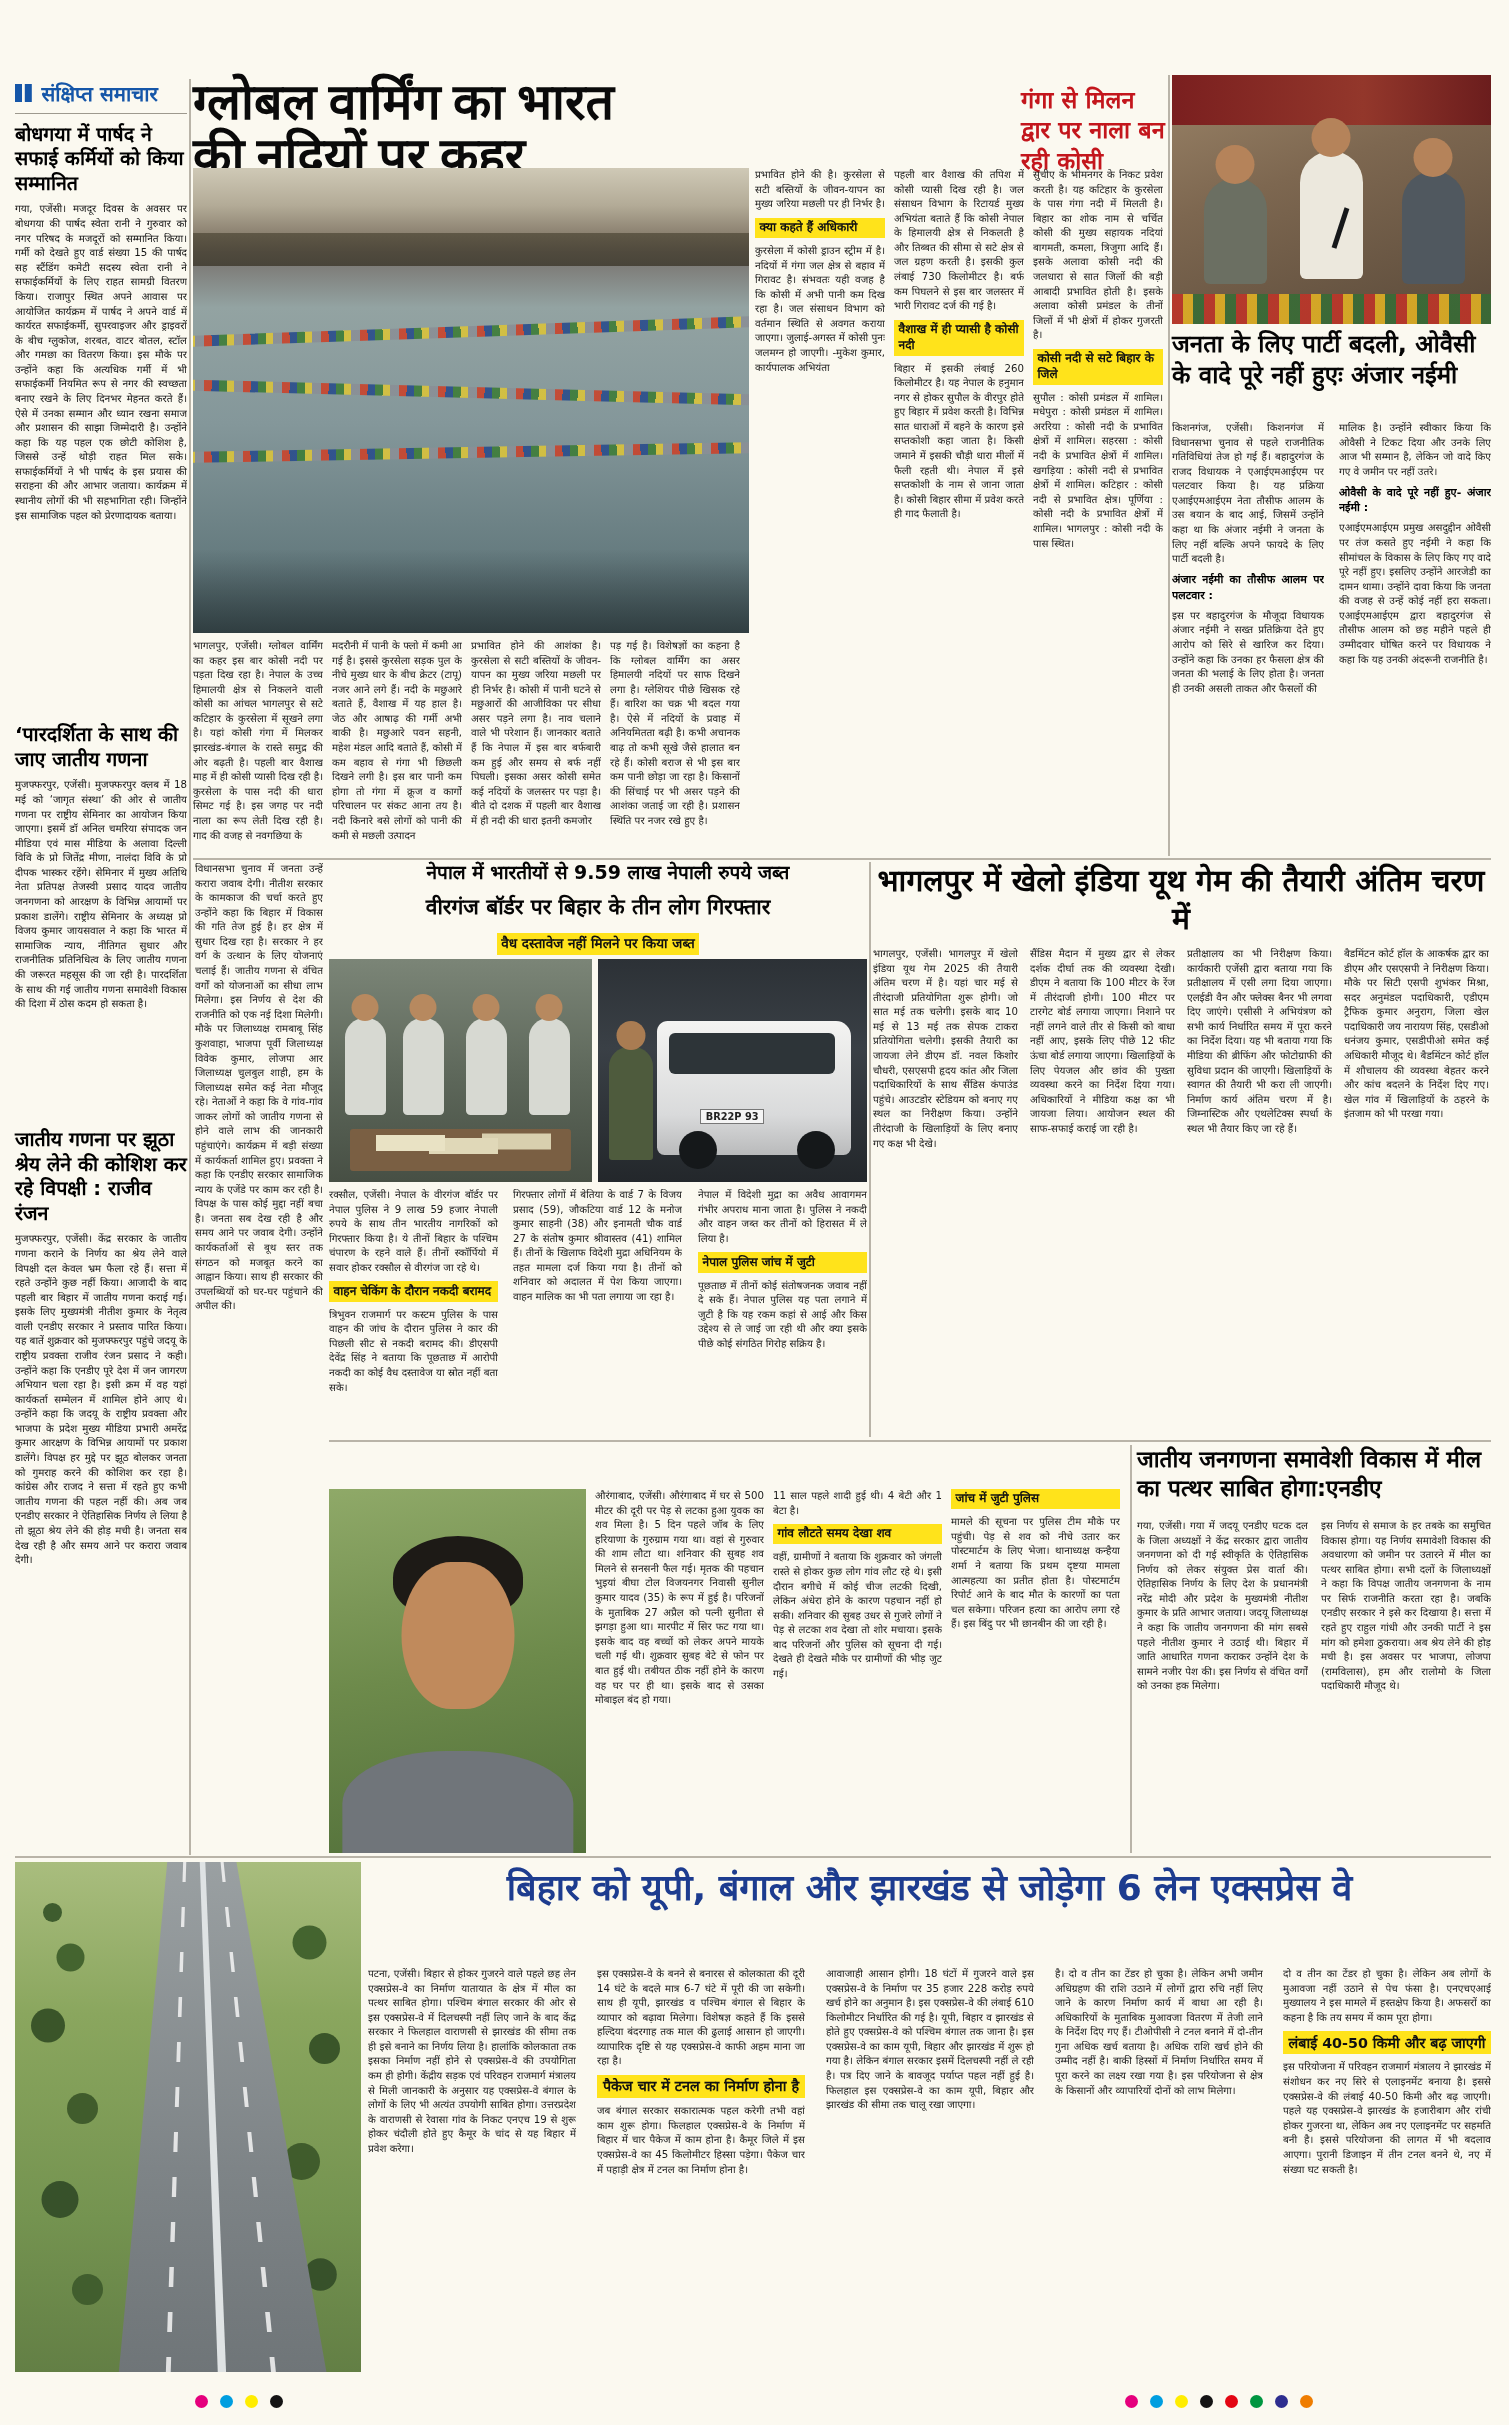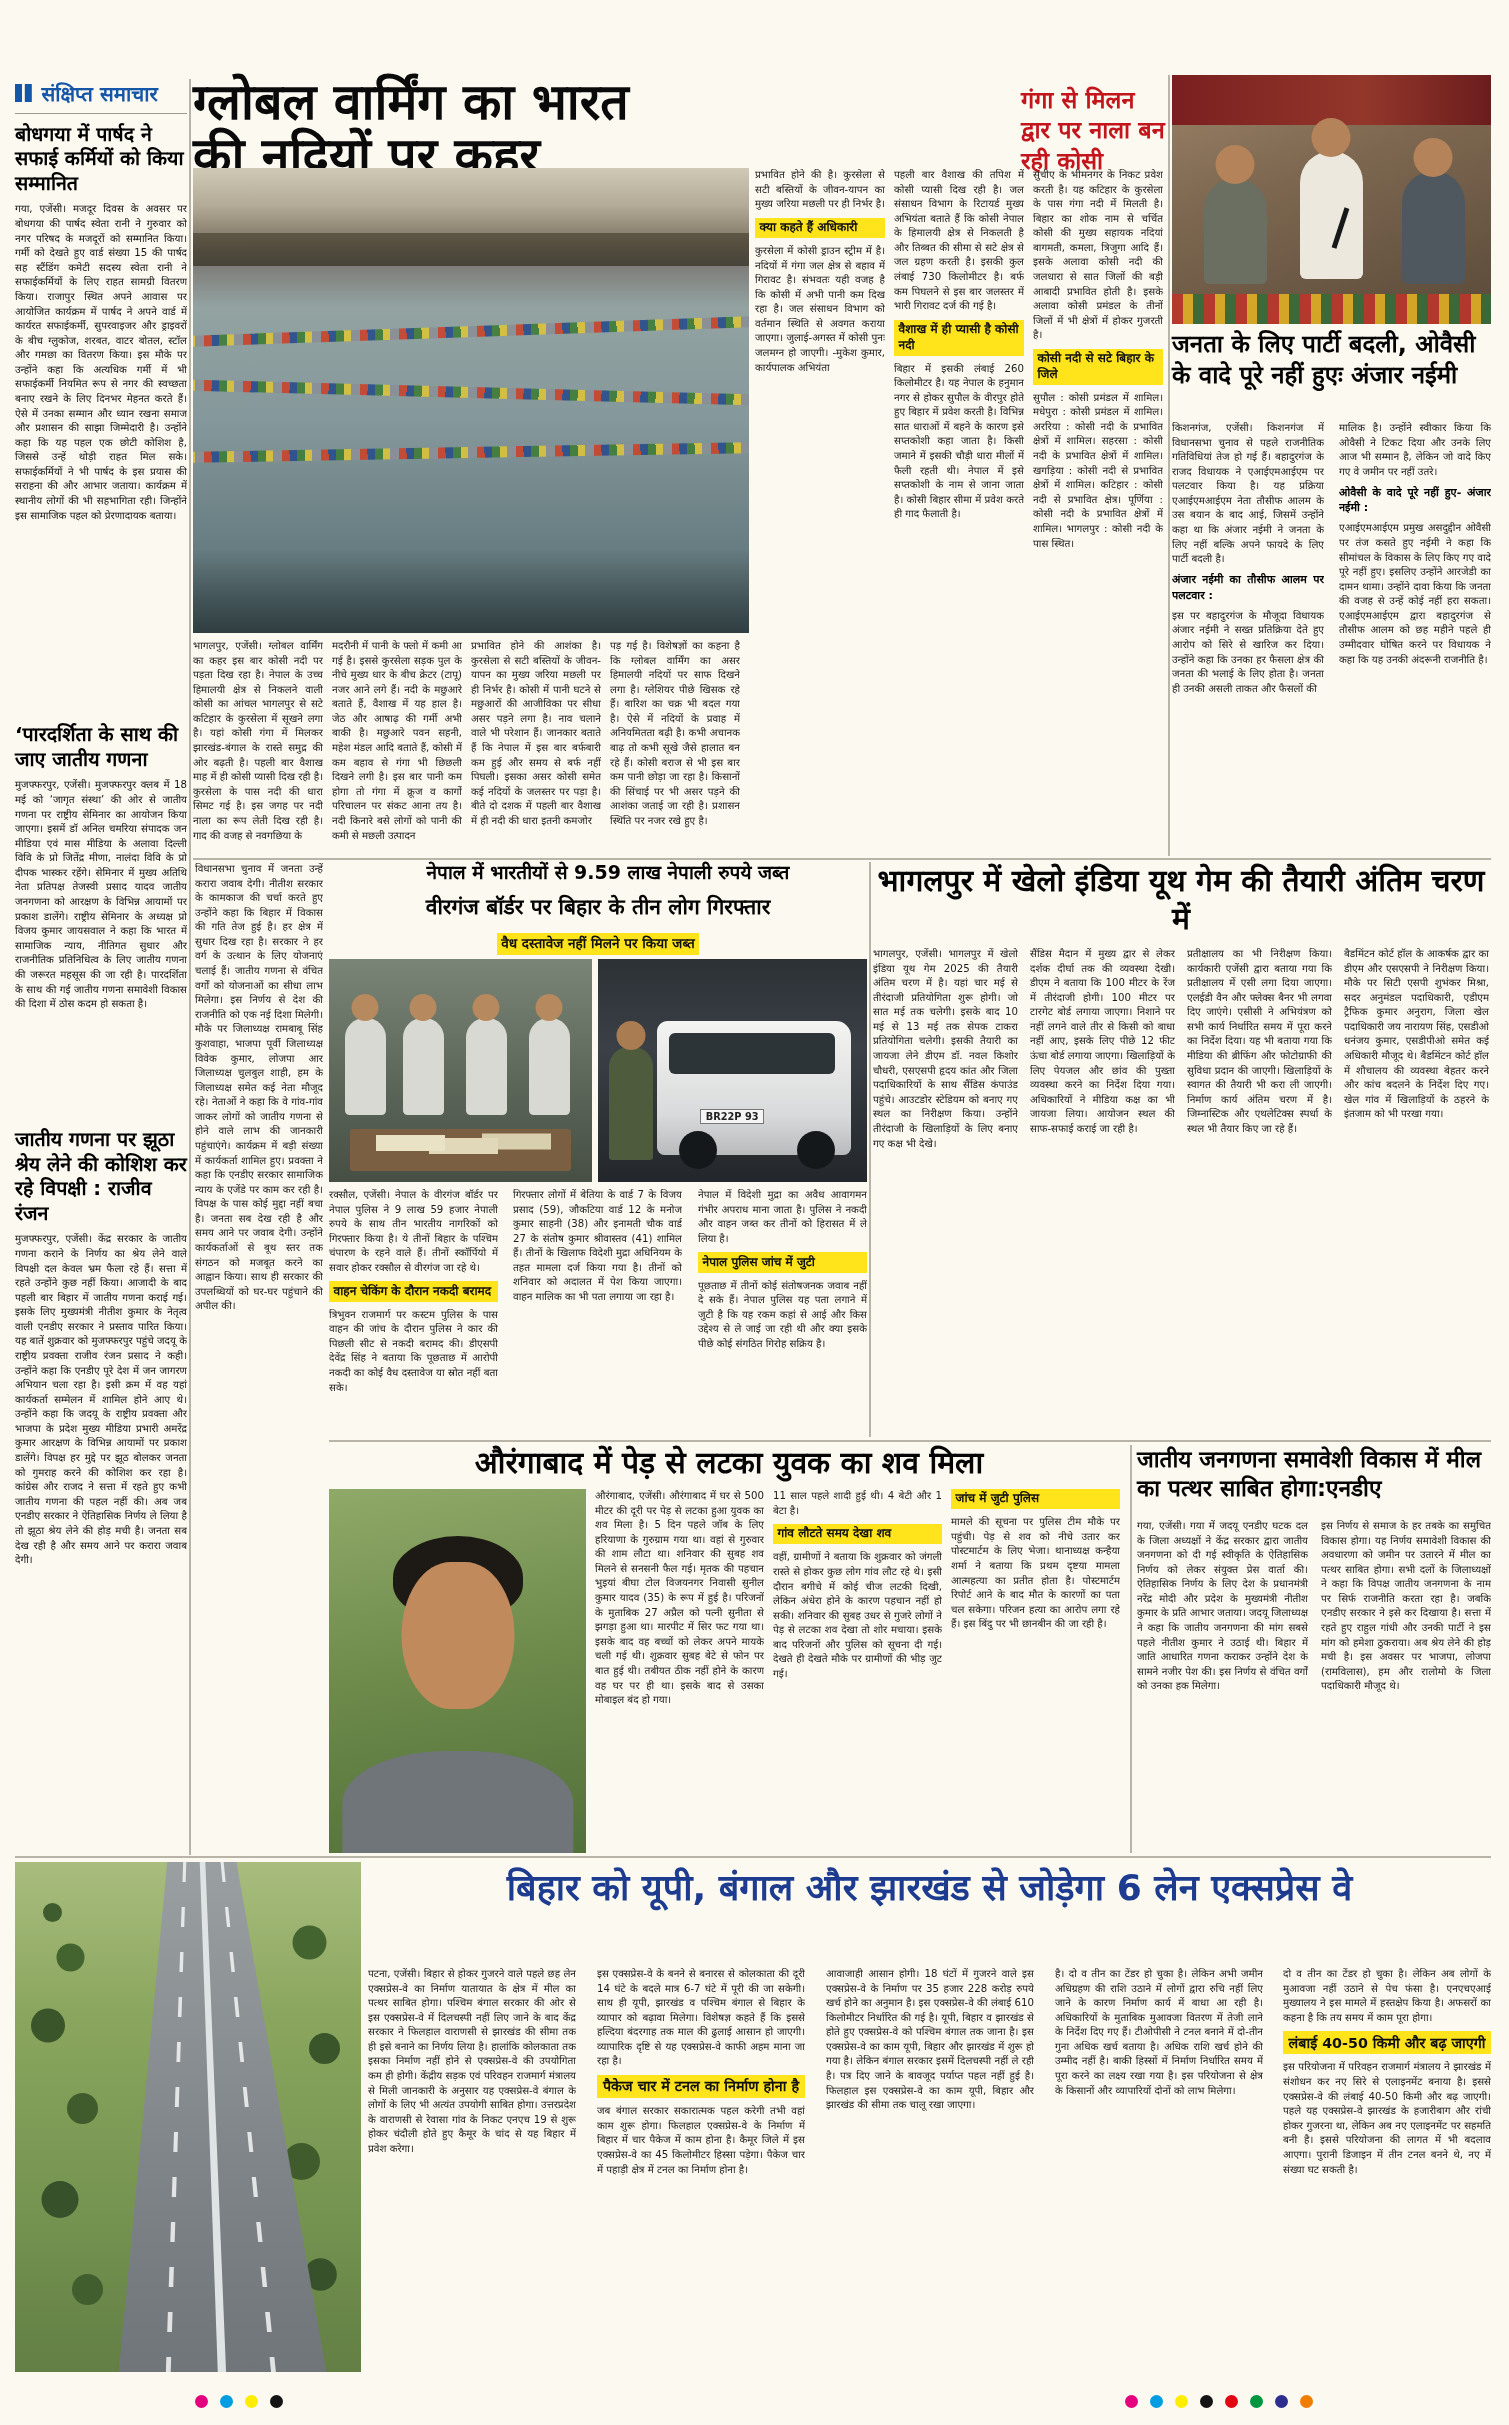--- a/index.html
+++ b/index.html
@@ -27,21 +27,21 @@
   .bsub{display:block;font-weight:800;font-size:11px;margin:5.3px 0;color:#000;}
   .rule-v{background:#b9b4a8;width:1.5px;}
   .rule-h{background:#b9b4a8;height:1.5px;}
   
   .briefs{left:15px;top:79px;width:172px;}
   .briefs-title{color:#1556a8;font-size:20.4px;font-weight:800;border-bottom:1.5px solid #9d998e;padding-bottom:6px;margin-bottom:9px;display:flex;align-items:center;gap:9px;}
   .bars{display:inline-block;width:6.8px;height:18px;background:#1556a8;box-shadow:9.8px 0 0 #1556a8;margin-right:10.6px;}
   .brief-h{font-size:19.6px;font-weight:800;line-height:1.25;margin:9px 0 6px;color:#000;}
   .brief-b{font-size:10.2px;line-height:1.43;text-align:justify;overflow:hidden;}
   
-  .lead-h{left:193px;top:75px;width:821px;font-size:50px;font-weight:800;line-height:1.08;color:#0a0a0a;margin:0;}
+  .lead-h{left:193px;top:75px;width:821px;font-size:50px;font-weight:800;line-height:1.08;color:#0a0a0a;margin:0;font-family:Liberation Serif, serif;}
   .kicker{left:1021px;top:85px;width:145px;color:#c3161c;font-size:23.4px;font-weight:800;line-height:1.3;}
   .lead-photo{left:193px;top:168px;width:556px;height:465px;overflow:hidden;
      background:linear-gradient(180deg,#cfc9b6 0%,#b3ab97 8%,#8c8271 14%,#77706b 18%,#93a3a2 30%,#84979a 55%,#647a7e 85%,#4f6266 100%);}
   .lp-shore{position:absolute;top:14%;left:0;right:0;height:7%;background:linear-gradient(180deg,#57503f,#3f3a2e);opacity:.85;}
   .lp-boom{position:absolute;height:11.3px;left:-5%;right:-5%;border-radius:6px;opacity:.92;
      background:repeating-linear-gradient(90deg,#c8452e 0 7.5px,#2b4e8c 7.5px 15px,#3f7d3a 15px 22.6px,#d8c23c 22.6px 30px,#8a8f96 30px 39px);}
   .b1{top:34%;transform:rotate(-2deg);} .b2{top:47%;transform:rotate(1.5deg);} .b3{top:60%;transform:rotate(-1deg);}
   .lp-dark{position:absolute;bottom:0;left:0;right:0;height:18%;background:linear-gradient(180deg,rgba(20,30,30,0),rgba(22,32,34,.55));}
   
   .naimi-photo{left:1172px;top:75px;width:319px;height:249px;overflow:hidden;
@@ -217,21 +217,20 @@
     <span class="ysub">नेपाल पुलिस जांच में जुटी</span>
     <span>पूछताछ में तीनों कोई संतोषजनक जवाब नहीं दे सके हैं। नेपाल पुलिस यह पता लगाने में जुटी है कि यह रकम कहां से आई और किस उद्देश्य से ले जाई जा रही थी और क्या इसके पीछे कोई संगठित गिरोह सक्रिय है।</span>
   </div>
 
   <h2 class="h-center khelo-h">भागलपुर में खेलो इंडिया यूथ गेम की तैयारी अंतिम चरण में</h2>
   <div class="tcol" style="left:873px;top:947px;width:145px;height:491px;">भागलपुर, एजेंसी। भागलपुर में खेलो इंडिया यूथ गेम 2025 की तैयारी अंतिम चरण में है। यहां चार मई से तीरंदाजी प्रतियोगिता शुरू होगी। जो सात मई तक चलेगी। इसके बाद 10 मई से 13 मई तक सेपक टाकरा प्रतियोगिता चलेगी। इसकी तैयारी का जायजा लेने डीएम डॉ. नवल किशोर चौधरी, एसएसपी हृदय कांत और जिला पदाधिकारियों के साथ सैंडिस कंपाउंड पहुंचे। आउटडोर स्टेडियम को बनाए गए स्थल का निरीक्षण किया। उन्होंने तीरंदाजी के खिलाड़ियों के लिए बनाए गए कक्ष भी देखे।</div>
   <div class="tcol" style="left:1030px;top:947px;width:145px;height:491px;">सैंडिस मैदान में मुख्य द्वार से लेकर दर्शक दीर्घा तक की व्यवस्था देखी। डीएम ने बताया कि 100 मीटर के रेंज में तीरंदाजी होगी। 100 मीटर पर टारगेट बोर्ड लगाया जाएगा। निशाने पर नहीं लगने वाले तीर से किसी को बाधा नहीं आए, इसके लिए पीछे 12 फीट ऊंचा बोर्ड लगाया जाएगा। खिलाड़ियों के लिए पेयजल और छांव की पुख्ता व्यवस्था करने का निर्देश दिया गया। अधिकारियों ने मीडिया कक्ष का भी जायजा लिया। आयोजन स्थल की साफ-सफाई कराई जा रही है।</div>
   <div class="tcol" style="left:1187px;top:947px;width:145px;height:491px;">प्रतीक्षालय का भी निरीक्षण किया। कार्यकारी एजेंसी द्वारा बताया गया कि प्रतीक्षालय में एसी लगा दिया जाएगा। एलईडी वैन और फ्लेक्स बैनर भी लगवा दिए जाएंगे। एसीसी ने अभियंत्रण को सभी कार्य निर्धारित समय में पूरा करने का निर्देश दिया। यह भी बताया गया कि मीडिया की ब्रीफिंग और फोटोग्राफी की सुविधा प्रदान की जाएगी। खिलाड़ियों के स्वागत की तैयारी भी करा ली जाएगी। निर्माण कार्य अंतिम चरण में है। जिम्नास्टिक और एथलेटिक्स स्पर्धा के स्थल भी तैयार किए जा रहे हैं।</div>
   <div class="tcol" style="left:1344px;top:947px;width:145px;height:491px;">बैडमिंटन कोर्ट हॉल के आकर्षक द्वार का डीएम और एसएसपी ने निरीक्षण किया। मौके पर सिटी एसपी शुभंकर मिश्रा, सदर अनुमंडल पदाधिकारी, एडीएम ट्रैफिक कुमार अनुराग, जिला खेल पदाधिकारी जय नारायण सिंह, एसडीओ धनंजय कुमार, एसडीपीओ समेत कई अधिकारी मौजूद थे। बैडमिंटन कोर्ट हॉल में शौचालय की व्यवस्था बेहतर करने और कांच बदलने के निर्देश दिए गए। खेल गांव में खिलाड़ियों के ठहरने के इंतजाम को भी परखा गया।</div>
 
-  <h2 class="h-center aur-h">औरंगाबाद में पेड़ से लटका युवक का शव मिला</h2>
   <div class="abs aur-photo">
     <div class="ap-hair"></div>
     <div class="ap-face"></div>
     <div class="ap-body"></div>
   </div>
   <div class="tcol" style="left:595px;top:1489px;width:169px;height:364px;">औरंगाबाद, एजेंसी। औरंगाबाद में घर से 500 मीटर की दूरी पर पेड़ से लटका हुआ युवक का शव मिला है। 5 दिन पहले जॉब के लिए हरियाणा के गुरुग्राम गया था। वहां से गुरुवार की शाम लौटा था। शनिवार की सुबह शव मिलने से सनसनी फैल गई। मृतक की पहचान भुइयां बीघा टोल विजयनगर निवासी सुनील कुमार यादव (35) के रूप में हुई है। परिजनों के मुताबिक 27 अप्रैल को पत्नी सुनीता से झगड़ा हुआ था। मारपीट में सिर फट गया था। इसके बाद वह बच्चों को लेकर अपने मायके चली गई थी। शुक्रवार सुबह बेटे से फोन पर बात हुई थी। तबीयत ठीक नहीं होने के कारण वह घर पर ही था। इसके बाद से उसका मोबाइल बंद हो गया।</div>
   <div class="tcol" style="left:773px;top:1489px;width:169px;height:364px;">
     <span>11 साल पहले शादी हुई थी। 4 बेटी और 1 बेटा है।</span>
     <span class="ysub">गांव लौटते समय देखा शव</span>
     <span>वहीं, ग्रामीणों ने बताया कि शुक्रवार को जंगली रास्ते से होकर कुछ लोग गांव लौट रहे थे। इसी दौरान बगीचे में कोई चीज लटकी दिखी, लेकिन अंधेरा होने के कारण पहचान नहीं हो सकी। शनिवार की सुबह उधर से गुजरे लोगों ने पेड़ से लटका शव देखा तो शोर मचाया। इसके बाद परिजनों और पुलिस को सूचना दी गई। देखते ही देखते मौके पर ग्रामीणों की भीड़ जुट गई।</span>

